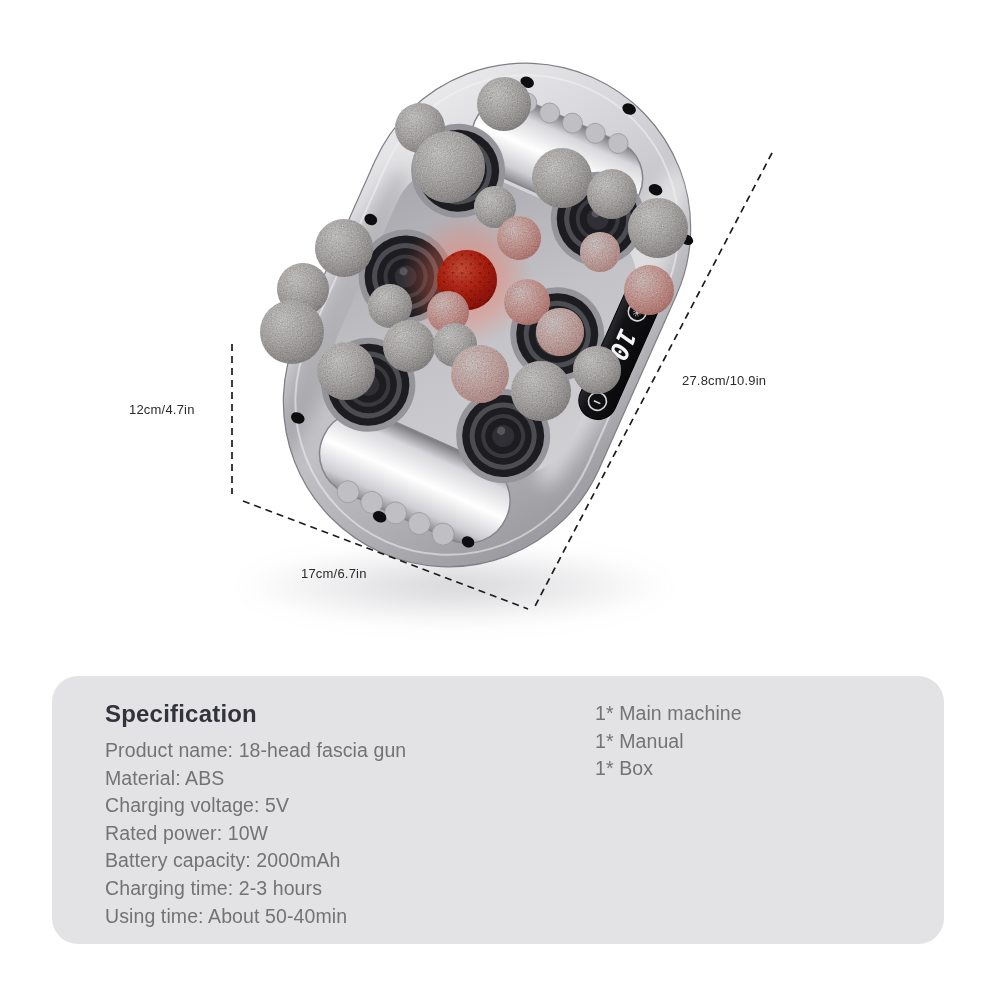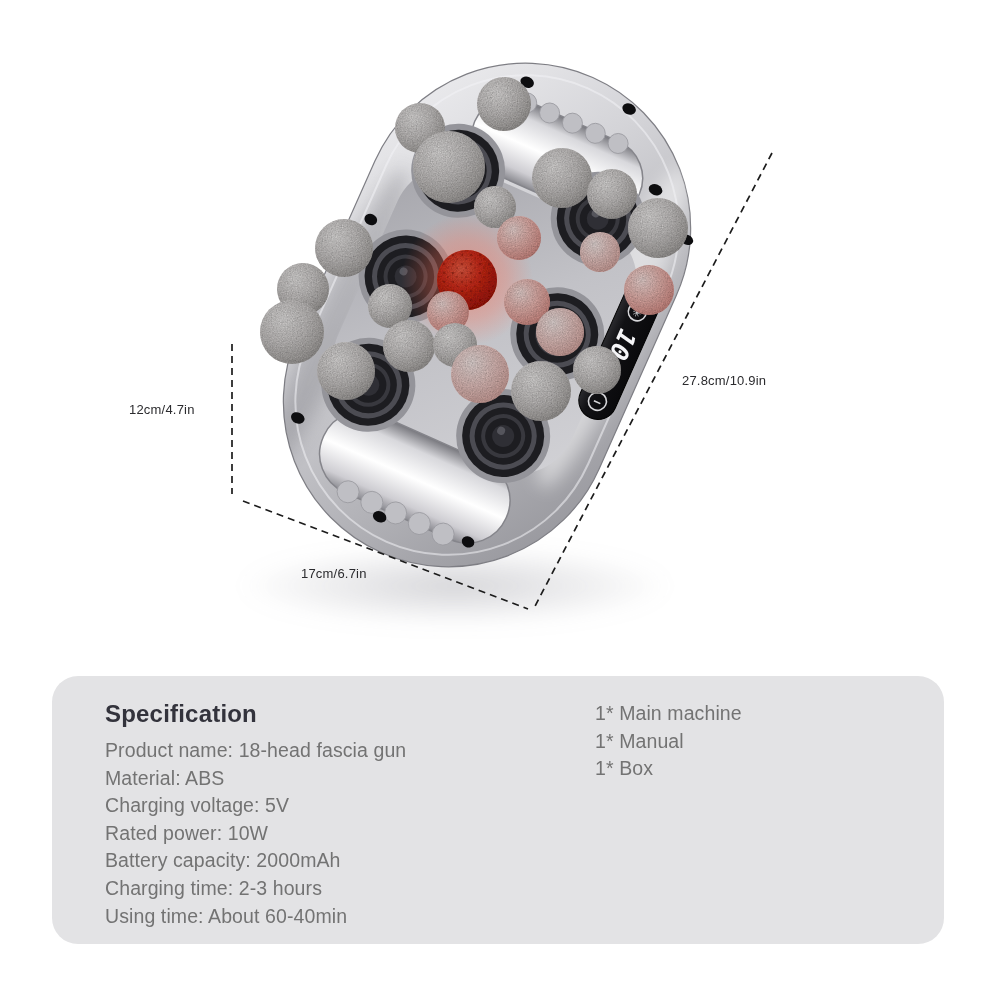--- a/index.html
+++ b/index.html
@@ -241,21 +241,21 @@
 <section class="card">
   <div class="col col-left">
     <h2>Specification</h2>
     <ul>
       <li>Product name: 18-head fascia gun</li>
       <li>Material: ABS</li>
       <li>Charging voltage: 5V</li>
       <li>Rated power: 10W</li>
       <li>Battery capacity: 2000mAh</li>
       <li>Charging time: 2-3 hours</li>
-      <li>Using time: About 60-40min</li>
+      <li>Using time: About 50-40min</li>
     </ul>
   </div>
   <div class="col col-right">
     <ul>
       <li>1* Main machine</li>
       <li>1* Manual</li>
       <li>1* Box</li>
     </ul>
   </div>
 </section>

